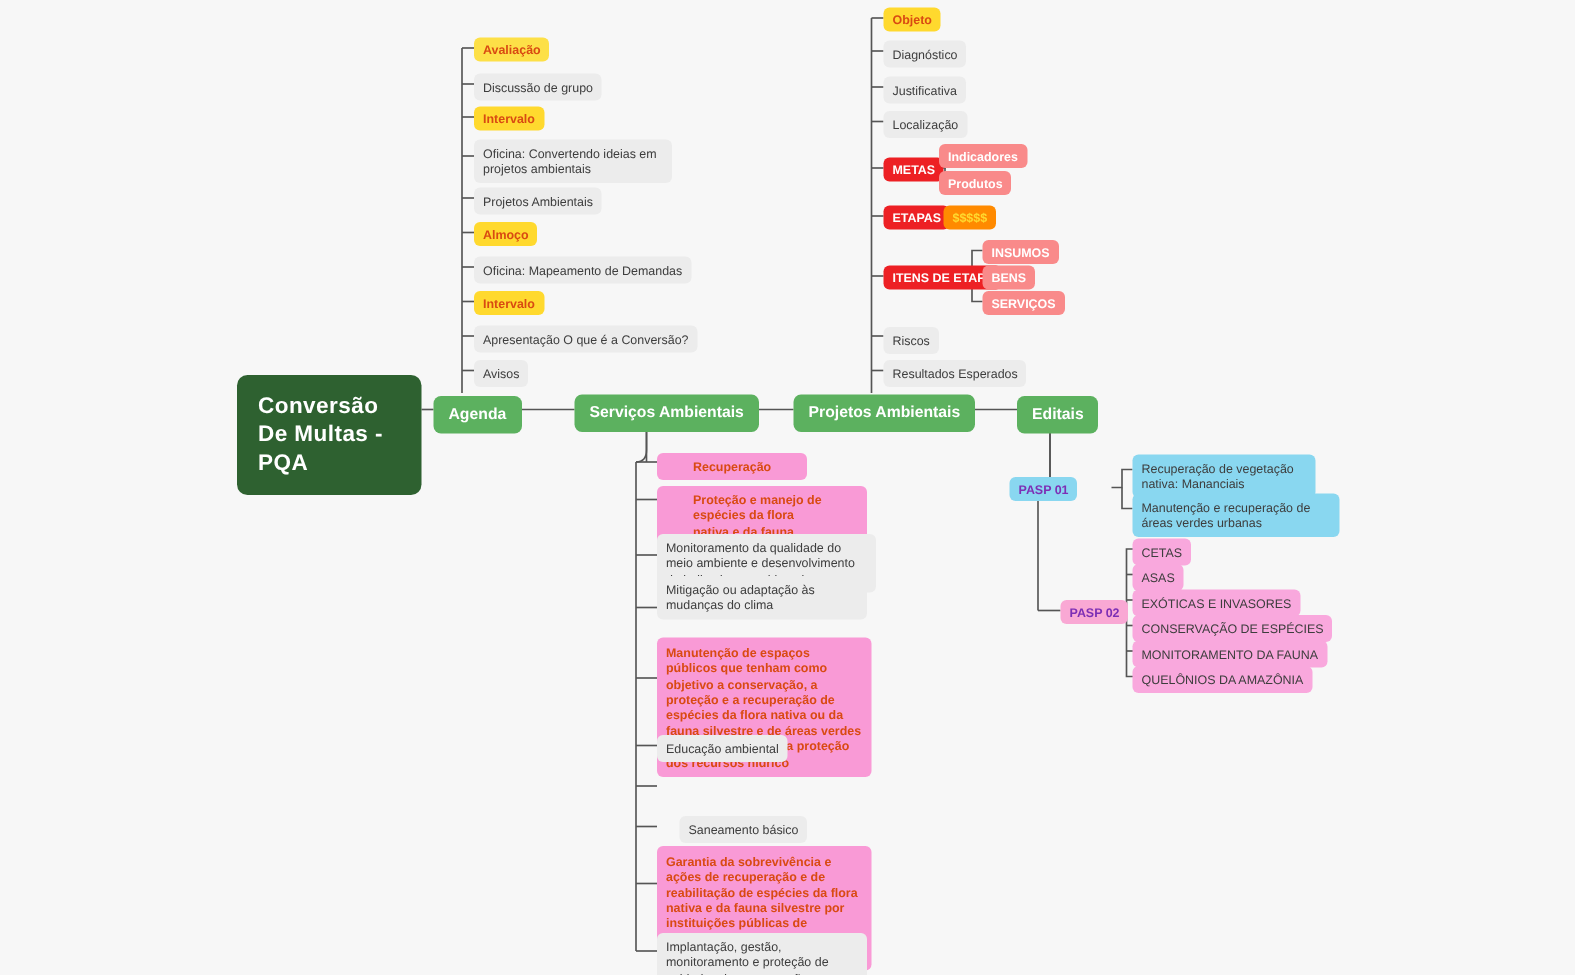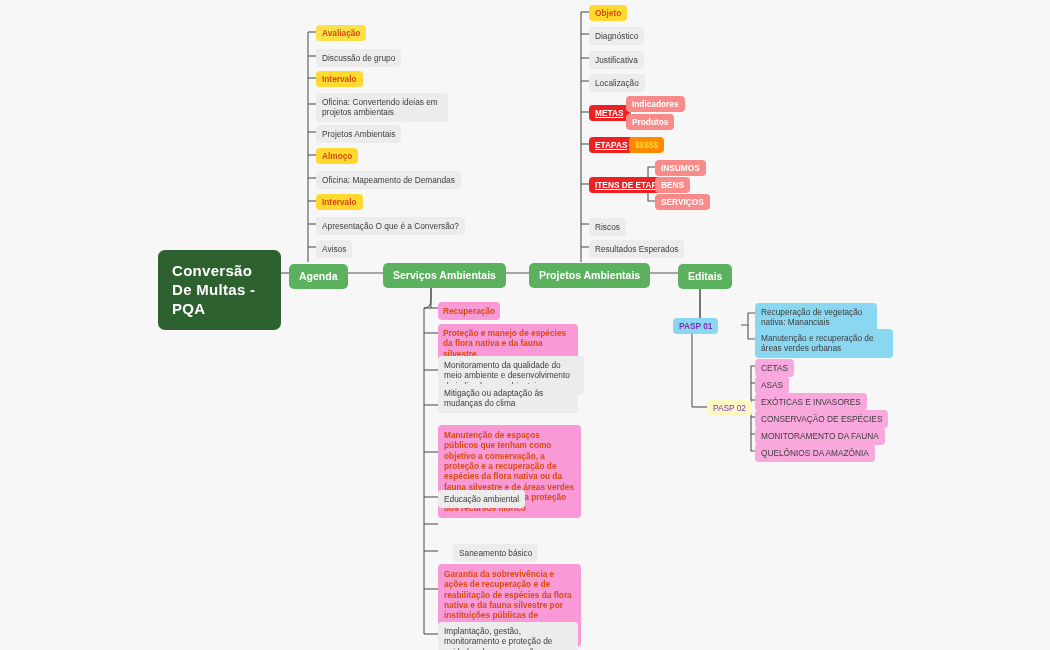--- a/index.html
+++ b/index.html
@@ -60,27 +60,27 @@
     color: #3d3d3d;
     font-size: 8.3px;
     padding: 4px 6px;
     border-radius: 4px;
   }
 
   
   .n-green   { background: #fde047; color: #d94a12; font-size: 8.3px; font-weight: bold; padding: 3px 6px; border-radius: 4px; white-space: nowrap; }
   .n-yellow  { background: #ffd92e; color: #d94a12; font-size: 8.3px; font-weight: bold; padding: 3px 6px; border-radius: 4px; white-space: nowrap; }
   .n-orange  { background: #ff8a00; color: #ffd92e; font-size: 8.3px; font-weight: bold; padding: 3px 6px; border-radius: 4px; white-space: nowrap; }
-  .n-red     { background: #ed2024; color: #ffffff; font-size: 8.3px; font-weight: bold; padding: 3px 6px; border-radius: 4px; white-space: nowrap; text-decoration: underline; }
+  .n-red     { background: #ed2024; color: #ffffff; font-size: 8.3px; font-weight: bold; padding: 3px 6px; border-radius: 4px; white-space: nowrap; }
   .n-salmon  { background: #f98a8a; color: #ffffff; font-size: 8.3px; font-weight: bold; padding: 3px 6px; border-radius: 4px; white-space: nowrap; }
-  .n-pinkhot { background: #f99ad6; color: #d94a12; font-size: 8.3px; font-weight: bold; padding: 4px 5px; border-radius: 4px; }
+  .n-pinkhot { background: #f99ad6; color: #d94a12; font-size: 8.3px; font-weight: bold; padding: 4px 24px; border-radius: 4px; }
   .n-pinkcap { background: #f9a8dd; color: #3d3d3d; font-size: 8.3px; padding: 4px 6px; border-radius: 4px; white-space: nowrap; }
   .n-blue    { background: #89d7f0; color: #3d3d3d; font-size: 8.3px; padding: 4px 6px; border-radius: 4px; }
   .n-bluelab { background: #89d7f0; color: #7d2fb5; font-size: 8.3px; font-weight: bold; padding: 3px 6px; border-radius: 4px; white-space: nowrap; }
-  .n-pinklab { background: #fef9c3; color: #7d2fb5; font-size: 8.3px; font-weight: normal; padding: 3px 6px; border-radius: 4px; white-space: nowrap; }
+  .n-pinklab { background: #f9a8d4; color: #7d2fb5; font-size: 8.3px; font-weight: bold; padding: 3px 6px; border-radius: 4px; white-space: nowrap; }
   .n-pinkbig { background: #f99ad6; color: #d94a12; font-size: 8.3px; font-weight: bold; padding: 5px 6px; border-radius: 4px; }
 </style>
 </head>
 <body>
 
 <div id="canvas">
 
   <svg id="wires" viewBox="0 0 1050 650" xmlns="http://www.w3.org/2000/svg">
     <g fill="none" stroke="#555555" stroke-width="1.1">
 

